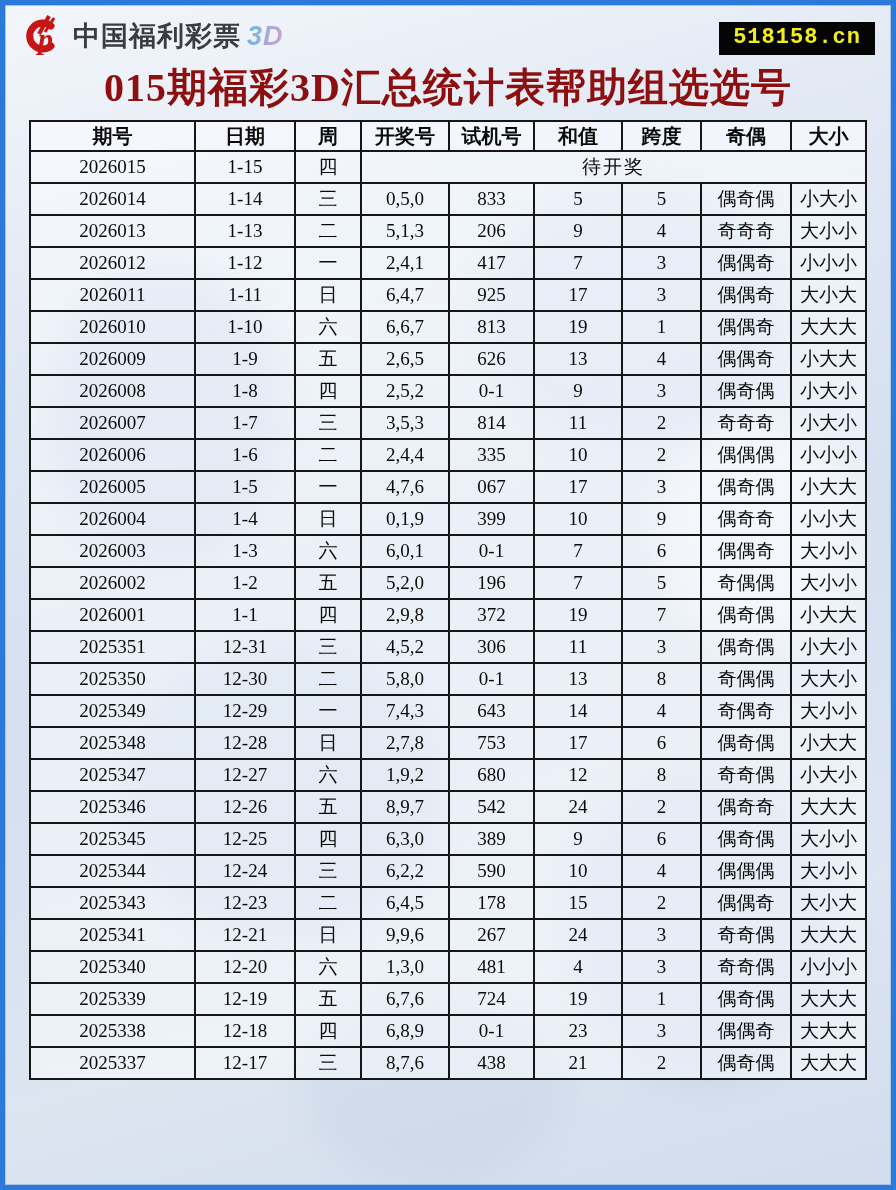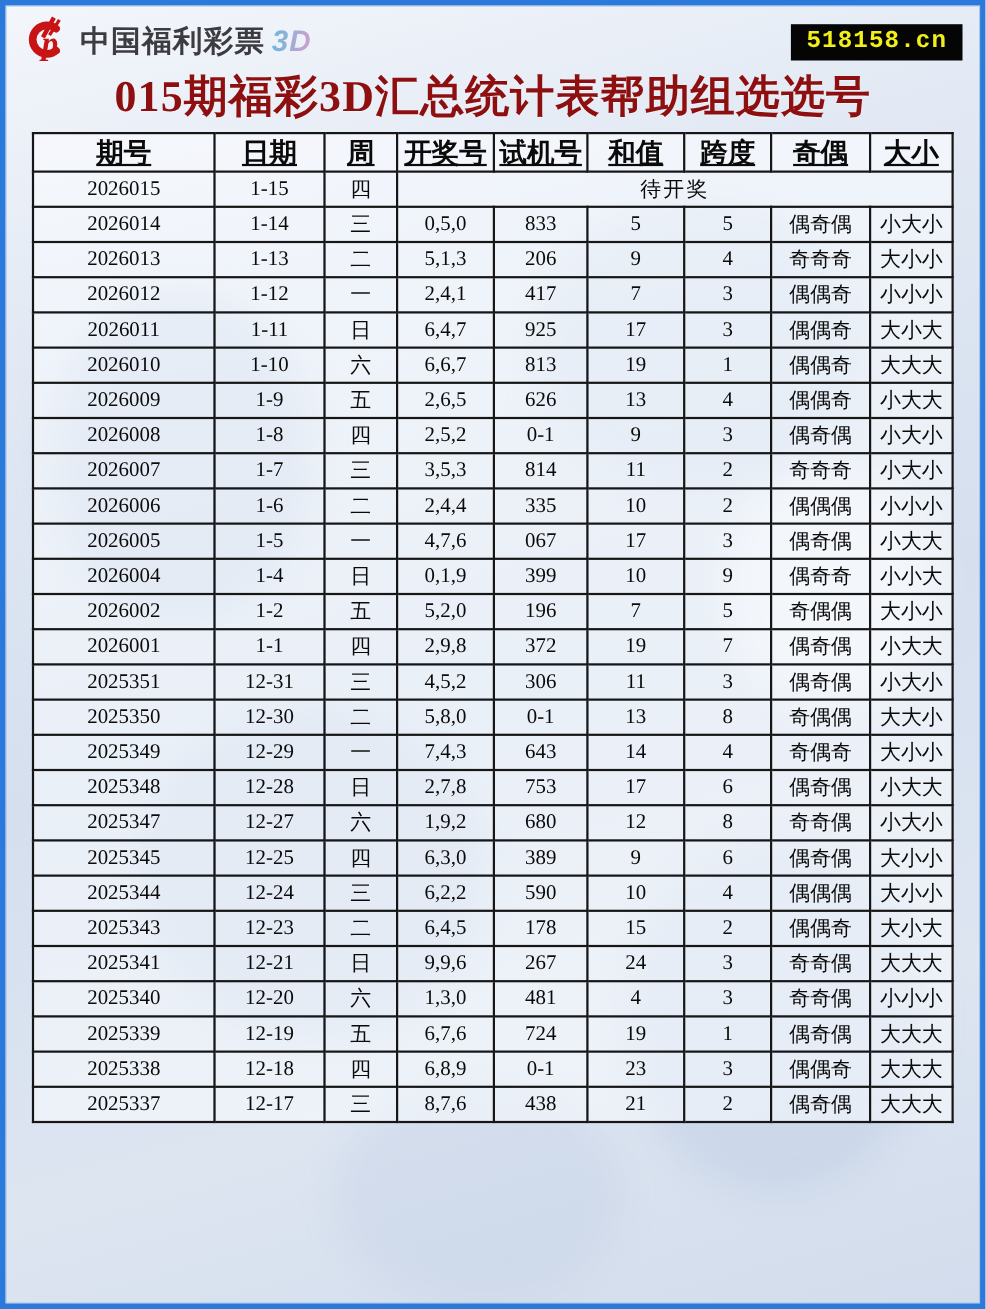--- a/index.html
+++ b/index.html
@@ -45,21 +45,21 @@
     letter-spacing:1px; text-shadow:0 1px 0 rgba(255,255,255,.4);
   }
   table.stats {
     position:relative; margin:9px auto 0; width:836px;
     border-collapse:collapse; table-layout:fixed;
   }
   table.stats th, table.stats td {
     border:2px solid #161616; text-align:center; padding:0;
     color:#0a0a0a; overflow:hidden; white-space:nowrap;
   }
-  table.stats th { height:28px; font-size:25px; font-weight:bold; background:rgba(248,250,253,.72);text-decoration:underline; }
+  table.stats th { height:28px; font-size:20px; font-weight:bold; background:rgba(248,250,253,.72); }
   table.stats td { height:30px; font-size:19px; background:rgba(252,253,255,.55); }
   td.pending { letter-spacing:2px; }
 </style>
 </head>
 <body>
 
 <div class="page">
   <div class="blob b1"></div>
   <div class="blob b2"></div>
   <div class="blob b3"></div>
@@ -231,20 +231,31 @@
           <td>1-4</td>
           <td>日</td>
           <td>0,1,9</td>
           <td>399</td>
           <td>10</td>
           <td>9</td>
           <td>偶奇奇</td>
           <td>小小大</td>
         </tr>
         <tr>
+          <td>2026003</td>
+          <td>1-3</td>
+          <td>六</td>
+          <td>6,0,1</td>
+          <td>0-1</td>
+          <td>7</td>
+          <td>6</td>
+          <td>偶偶奇</td>
+          <td>大小小</td>
+        </tr>
+        <tr>
           <td>2026002</td>
           <td>1-2</td>
           <td>五</td>
           <td>5,2,0</td>
           <td>196</td>
           <td>7</td>
           <td>5</td>
           <td>奇偶偶</td>
           <td>大小小</td>
         </tr>
@@ -308,20 +319,31 @@
           <td>12-27</td>
           <td>六</td>
           <td>1,9,2</td>
           <td>680</td>
           <td>12</td>
           <td>8</td>
           <td>奇奇偶</td>
           <td>小大小</td>
         </tr>
         <tr>
+          <td>2025346</td>
+          <td>12-26</td>
+          <td>五</td>
+          <td>8,9,7</td>
+          <td>542</td>
+          <td>24</td>
+          <td>2</td>
+          <td>偶奇奇</td>
+          <td>大大大</td>
+        </tr>
+        <tr>
           <td>2025345</td>
           <td>12-25</td>
           <td>四</td>
           <td>6,3,0</td>
           <td>389</td>
           <td>9</td>
           <td>6</td>
           <td>偶奇偶</td>
           <td>大小小</td>
         </tr>

